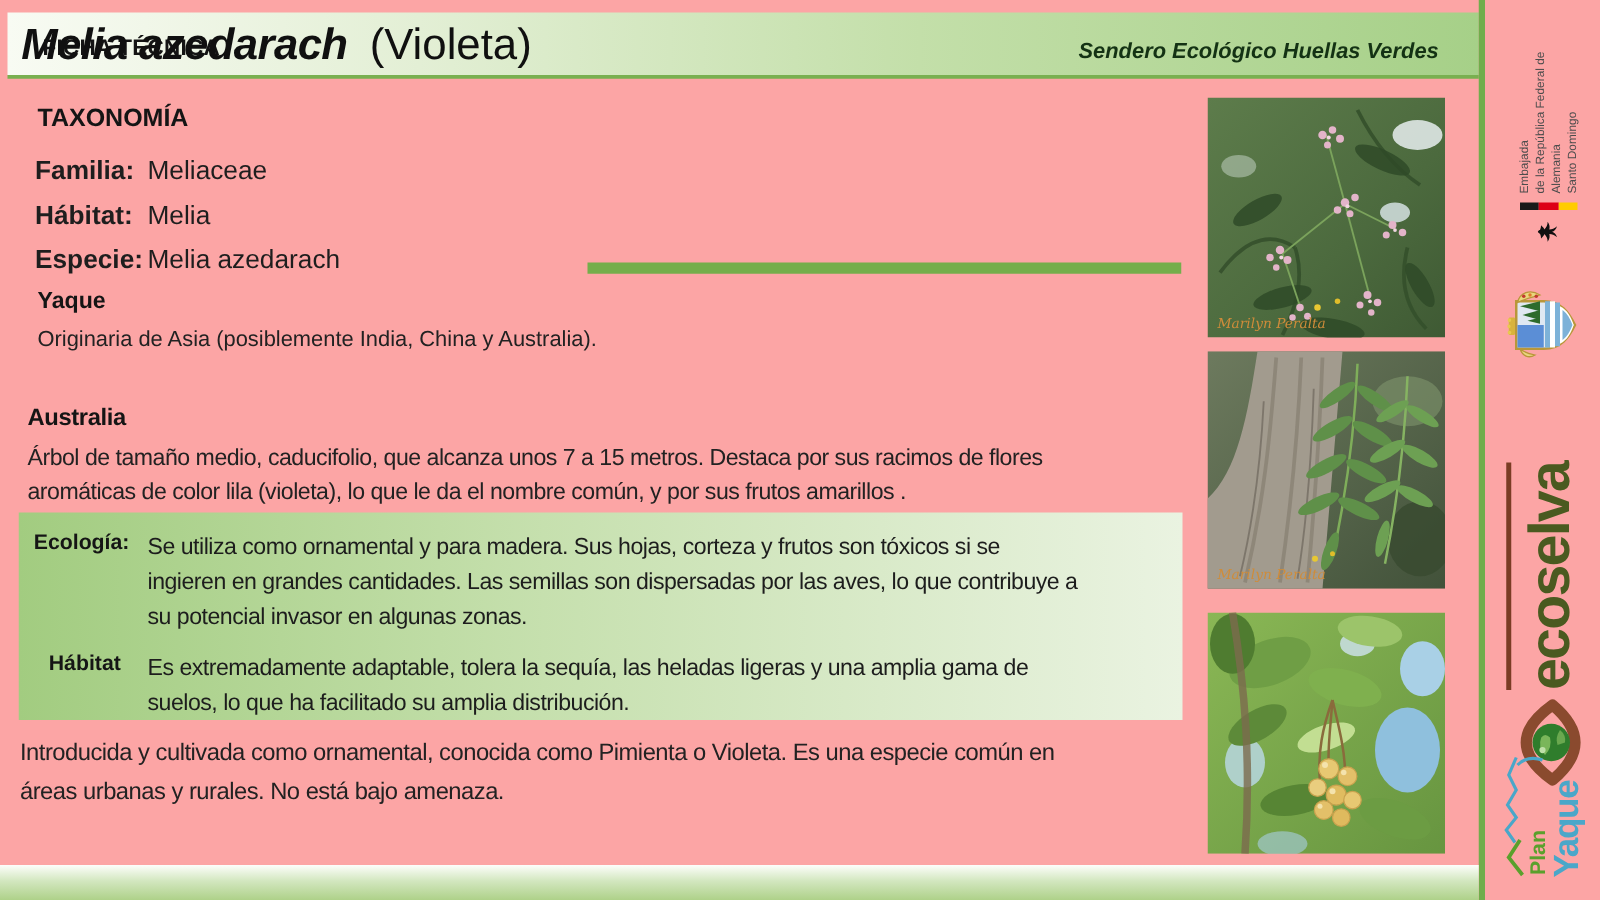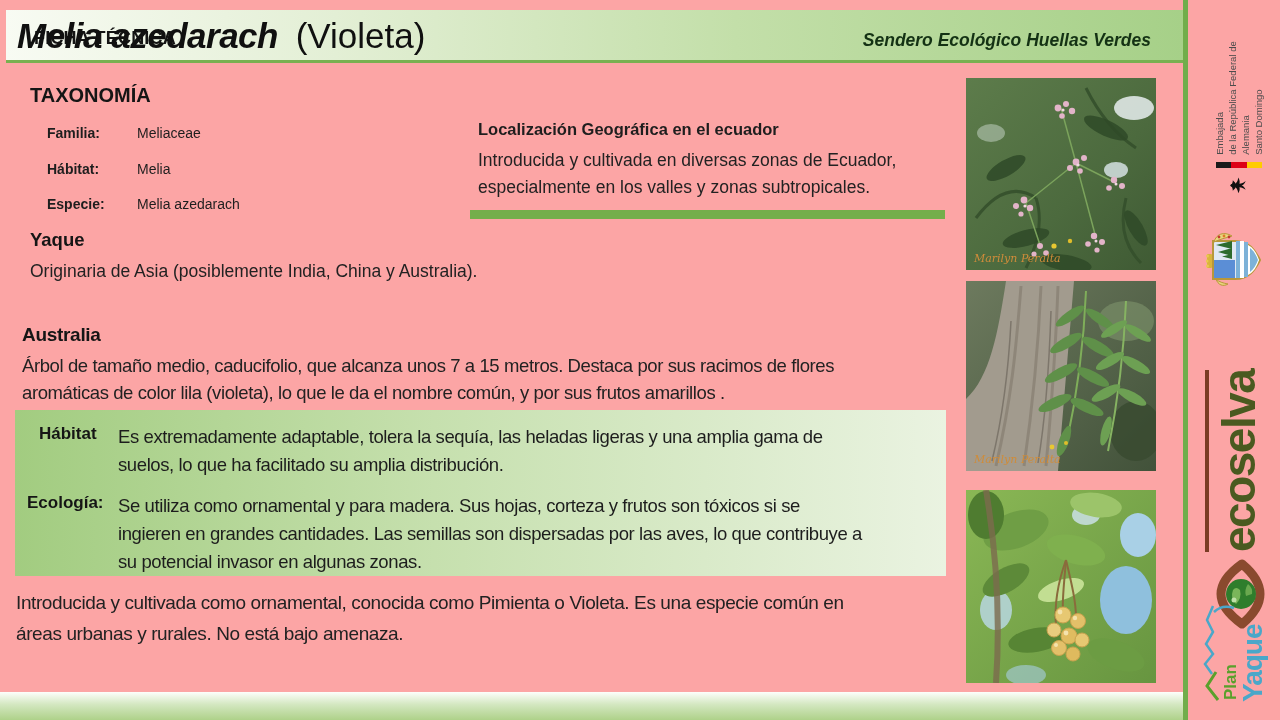--- a/index.html
+++ b/index.html
@@ -17,21 +17,21 @@
   .trail { position:absolute; right:32px; top:20px; font-size:17.5px; font-weight:bold; color:#143214;font-style:italic; }
 
   
   .vline { position:absolute; left:1183px; top:0; width:5px; height:720px; background:#71ad4b; }
   .bottombar { position:absolute; left:0; top:692px; width:1183px; height:28px;
     background:linear-gradient(180deg,#fdfefb 0%,#d3e7c0 45%,#aed189 100%); }
 
   
   .h1 { font-weight:bold; color:#151515; }
   .tax-heading { position:absolute; left:30px; top:84px; font-size:20px; }
-  .tax-row { position:absolute; left:47px; display:flex; font-size:14px; }
+  .tax-row { position:absolute; left:28px; display:flex; font-size:21px; }
   .tax-label { font-weight:bold; width:88px; }
   .tax-value { margin-left:2px; }
 
   .geo { position:absolute; left:478px; top:120px; width:472px; }
   .geo-heading { font-size:16.5px; font-weight:bold; margin-bottom:8px; }
   .geo-text { font-size:17.5px; line-height:27px; color:#222; }
   .accent-bar { position:absolute; left:470px; top:210px; width:475px; height:9px; background:#74ae4b; }
 
   .origen-heading { position:absolute; left:30px; top:229px; font-size:18.5px; }
   .origen-text { position:absolute; left:30px; top:261px; font-size:17.5px; color:#222; }
@@ -91,45 +91,40 @@
   </div>
   <div class="tax-row" style="top:161px">
     <span class="tax-label">Hábitat:</span>
     <span class="tax-value">Melia</span>
   </div>
   <div class="tax-row" style="top:196px">
     <span class="tax-label">Especie:</span>
     <span class="tax-value">Melia azedarach</span>
   </div>
 
-  <div class="geo">
-    <div class="geo-heading">Localización Geográfica en el ecuador</div>
-    <div class="geo-text prelines">Introducida y cultivada en diversas zonas de Ecuador,
-especialmente en los valles y zonas subtropicales.</div>
-  </div>
   <div class="accent-bar"></div>
 
   <div class="origen-heading h1">Yaque</div>
   <div class="origen-text">Originaria de Asia (posiblemente India, China y Australia).</div>
 
   <div class="div-heading h1 cond">Australia</div>
   <div class="div-text prelines cond">Árbol de tamaño medio, caducifolio, que alcanza unos 7 a 15 metros. Destaca por sus racimos de flores
 aromáticas de color lila (violeta), lo que le da el nombre común, y por sus frutos amarillos .</div>
 
   <div class="panel">
-    <div class="panel-row">
-      <div class="panel-label" style="padding-left:12px">Hábitat</div>
-      <div class="panel-text prelines cond">Es extremadamente adaptable, tolera la sequía, las heladas ligeras y una amplia gama de
-suelos, lo que ha facilitado su amplia distribución.</div>
-    </div>
     <div class="panel-row">
       <div class="panel-label">Ecología:</div>
       <div class="panel-text prelines cond">Se utiliza como ornamental y para madera. Sus hojas, corteza y frutos son tóxicos si se
 ingieren en grandes cantidades. Las semillas son dispersadas por las aves, lo que contribuye a
 su potencial invasor en algunas zonas.</div>
+    </div>
+    <div class="panel-row">
+      <div class="panel-label" style="padding-left:12px">Hábitat</div>
+      <div class="panel-text prelines cond">Es extremadamente adaptable, tolera la sequía, las heladas ligeras y una amplia gama de
+suelos, lo que ha facilitado su amplia distribución.</div>
     </div>
   </div>
 
   <div class="footer-note prelines cond">Introducida y cultivada como ornamental, conocida como Pimienta o Violeta. Es una especie común en
 áreas urbanas y rurales. No está bajo amenaza.</div>
 
   <div class="photo" style="top:78px">
     <svg width="190" height="192" viewBox="0 0 190 192">
       <defs>
         <linearGradient id="p1bg" x1="0" y1="0" x2="1" y2="1">

